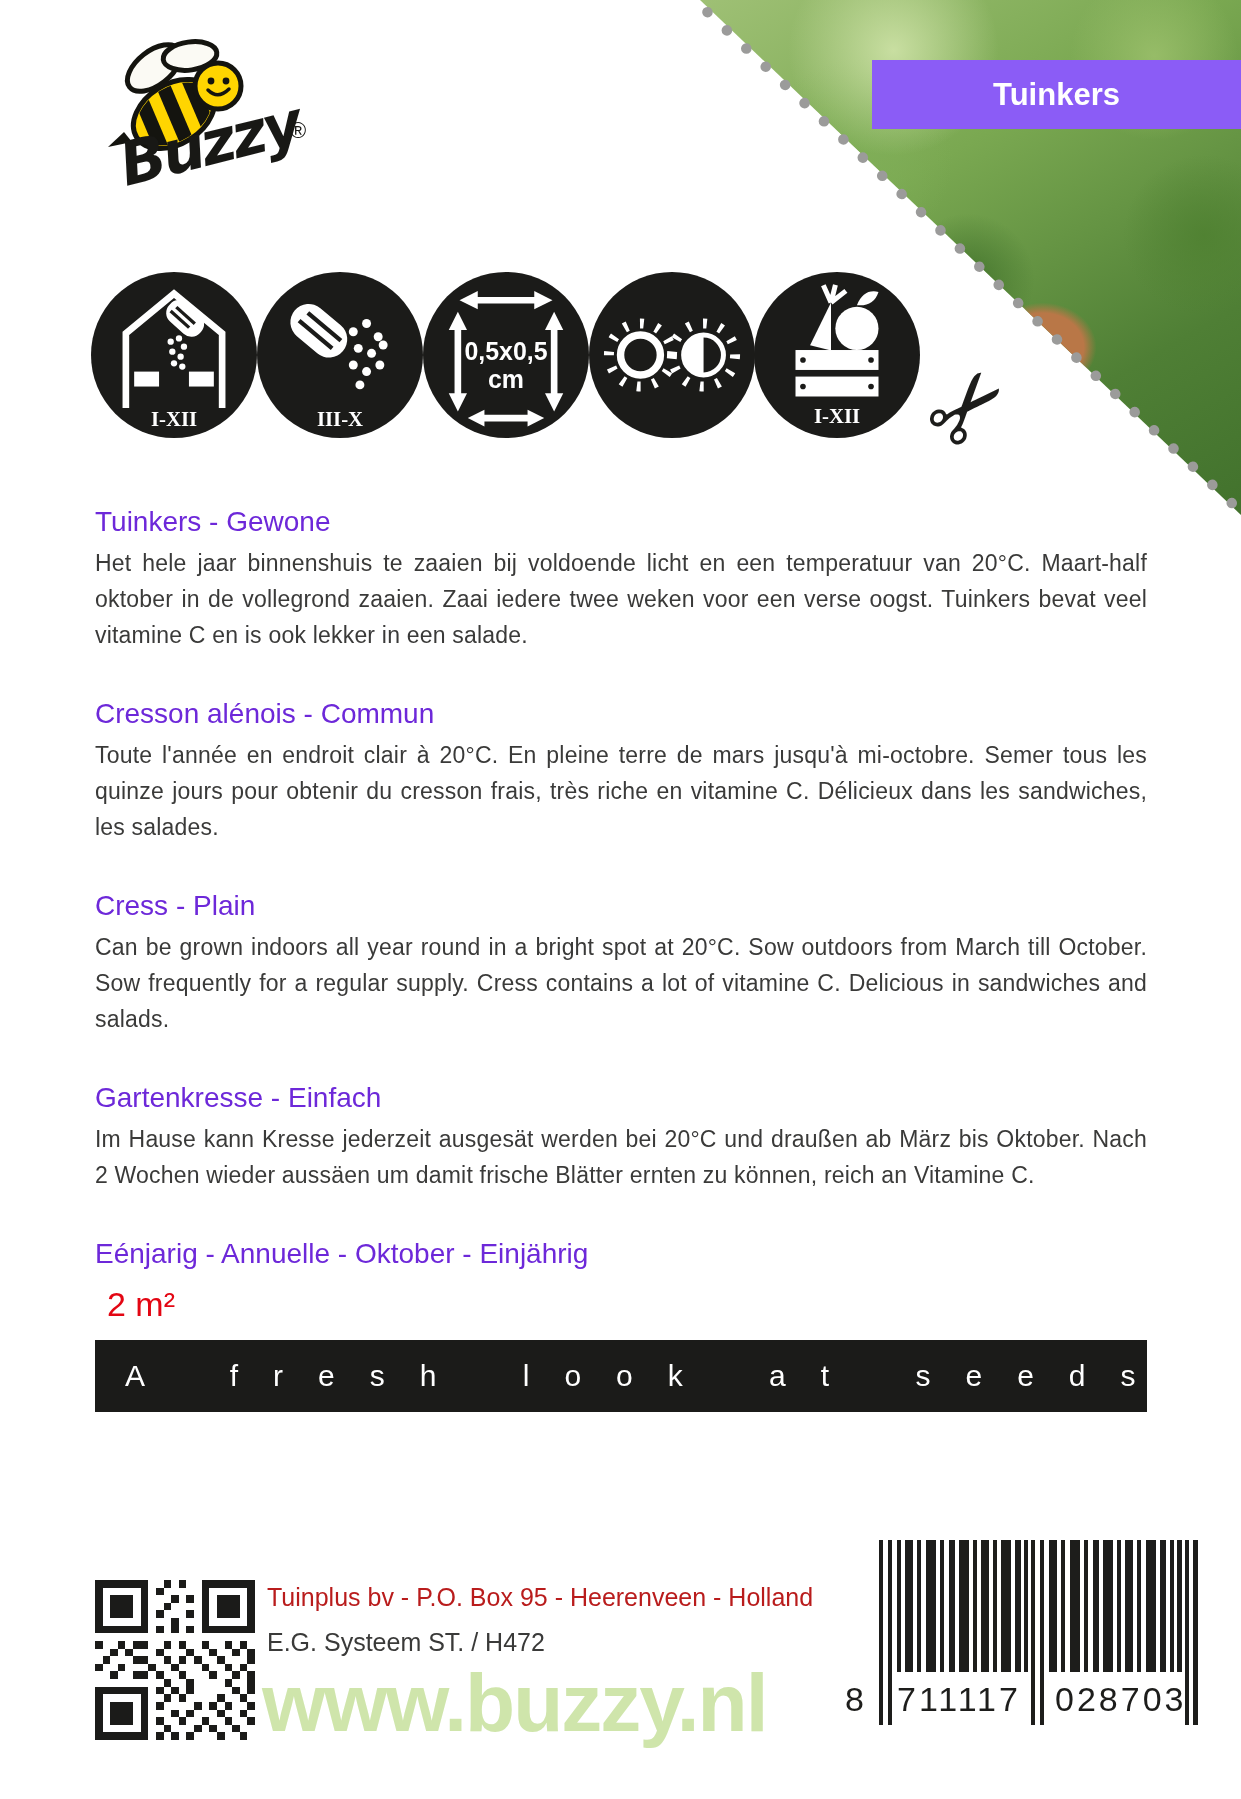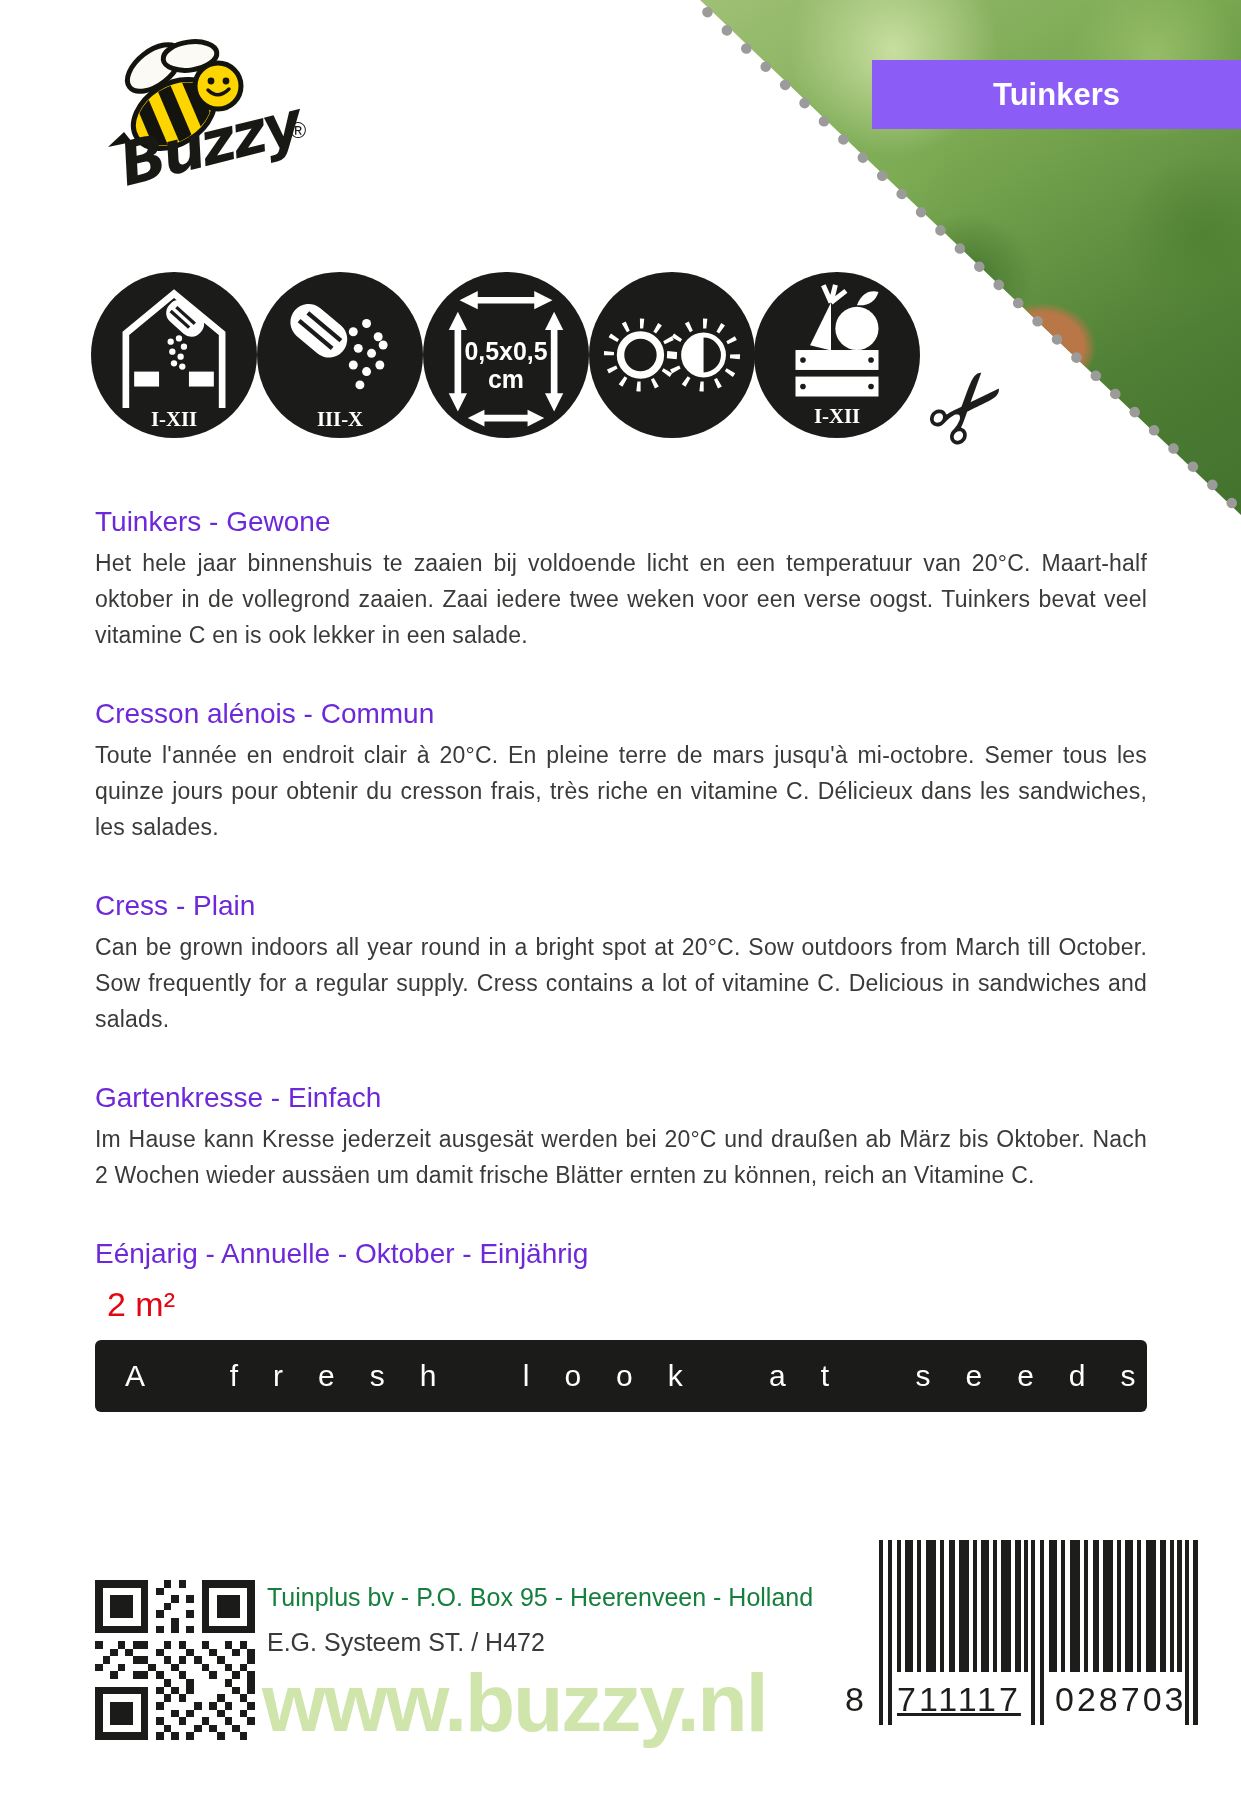--- a/index.html
+++ b/index.html
@@ -39,33 +39,33 @@
   .content{position:absolute;left:95px;top:505px;width:1052px;}
   .sec-h{margin:0 0 6px 0;font-size:28px;font-weight:normal;color:#6d28d9;line-height:34px;}
   .sec-p{margin:0 0 44px 0;font-size:23px;line-height:36px;text-align:justify;
     color:#3a3a39;letter-spacing:0.2px;}
   .lifecycle{margin:0 0 14px 0;}
   .seeds{display:flex;align-items:baseline;white-space:nowrap;font-size:22px;
     color:#3a3a39;margin:0 0 16px 0;}
   .seeds .amount{color:#e30613;font-weight:normal;font-size:34px;margin-left:12px;}
   .tagline-bar{height:72px;background:#1b1b19;color:#fff;display:flex;align-items:center;
     font-size:30px;letter-spacing:35px;word-spacing:8px;padding-left:30px;
-    white-space:nowrap;overflow:hidden;border-radius:6px;}
+    white-space:nowrap;overflow:hidden;}
 
   
   .qr{position:absolute;left:95px;top:1580px;width:160px;height:160px;}
-  .addr1{position:absolute;left:267px;top:1583px;font-size:25px;color:#15803d;}
+  .addr1{position:absolute;left:267px;top:1583px;font-size:25px;color:#b91c1c;}
   .addr2{position:absolute;left:267px;top:1628px;font-size:25px;color:#3a3a39;}
   .website{position:absolute;left:262px;top:1662px;font-size:82px;font-weight:bold;
     color:#cfe5ab;letter-spacing:-2px;line-height:1;}
   .barcode{position:absolute;left:845px;top:1540px;width:370px;height:200px;}
   .barcode svg{position:absolute;left:34px;top:0;}
   .bd{position:absolute;top:140px;font-size:34px;color:#1d1d1b;}
   .bd-prefix{left:0;}
-  .bd-g1{left:52px;letter-spacing:3px;text-decoration:underline;}
+  .bd-g1{left:52px;letter-spacing:3px;}
   .bd-g2{left:210px;letter-spacing:3px;}
 </style>
 </head>
 <body>
 
 <div class="page">
 
   <div class="photo"></div>
 
   <svg class="cutline" viewBox="0 0 1241 560">

